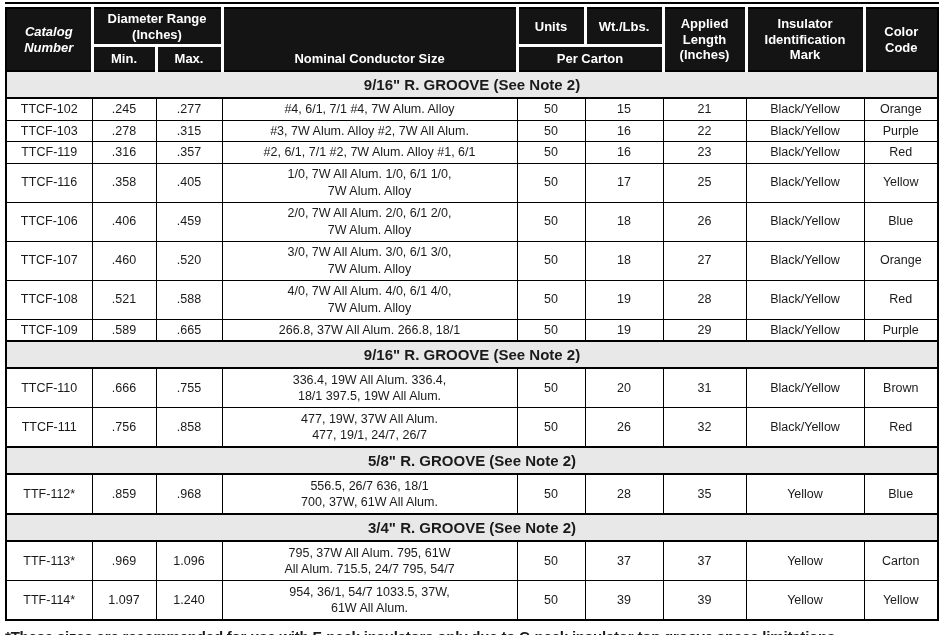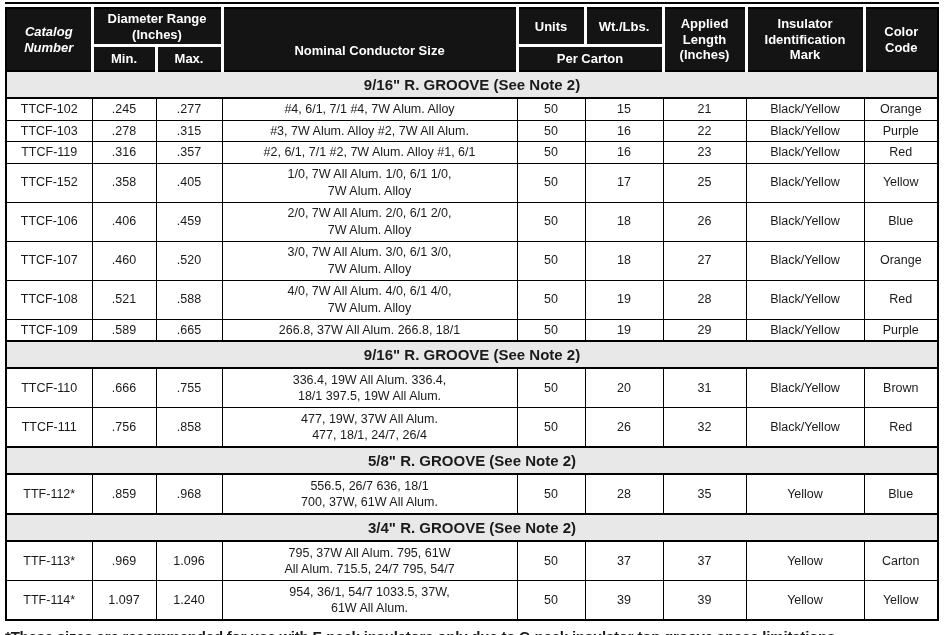--- a/index.html
+++ b/index.html
@@ -31,21 +31,21 @@
     vertical-align: middle;
     border: 0;
     border-left: 3px solid #ffffff;
     padding: 2px 1px;
     white-space: pre-line;
   }
   thead th.first { border-left: 0; font-style: italic; }
   thead th.split-bottom { border-bottom: 3px solid #ffffff; }
   thead tr.h1 th { height: 31px; }
   thead tr.h2 th { height: 19px; }
-  thead th.bottom-align { vertical-align: bottom; padding-bottom: 12px; }
+  thead th.bottom-align { vertical-align: bottom; padding-bottom: 4px; }
 
   
   tbody td {
     border: 1px solid #000;
     font-size: 12.5px;
     line-height: 1.32;
     text-align: center;
     vertical-align: middle;
     padding: 2px 3px;
     white-space: pre-line;
@@ -146,21 +146,21 @@
         <td>.316</td>
         <td>.357</td>
         <td>#2, 6/1, 7/1 #2, 7W Alum. Alloy #1, 6/1</td>
         <td>50</td>
         <td>16</td>
         <td>23</td>
         <td>Black/Yellow</td>
         <td>Red</td>
       </tr>
       <tr class="double">
-        <td>TTCF-152</td>
+        <td>TTCF-116</td>
         <td>.358</td>
         <td>.405</td>
         <td>1/0, 7W All Alum. 1/0, 6/1 1/0,
 7W Alum. Alloy</td>
         <td>50</td>
         <td>17</td>
         <td>25</td>
         <td>Black/Yellow</td>
         <td>Yellow</td>
       </tr>
@@ -226,21 +226,21 @@
         <td>20</td>
         <td>31</td>
         <td>Black/Yellow</td>
         <td>Brown</td>
       </tr>
       <tr class="double">
         <td>TTCF-111</td>
         <td>.756</td>
         <td>.858</td>
         <td>477, 19W, 37W All Alum.
-477, 18/1, 24/7, 26/4</td>
+477, 19/1, 24/7, 26/7</td>
         <td>50</td>
         <td>26</td>
         <td>32</td>
         <td>Black/Yellow</td>
         <td>Red</td>
       </tr>
 
       <tr>
         <td class="section-cell" colspan="9">5/8" R. GROOVE (See Note 2)</td>
       </tr>

